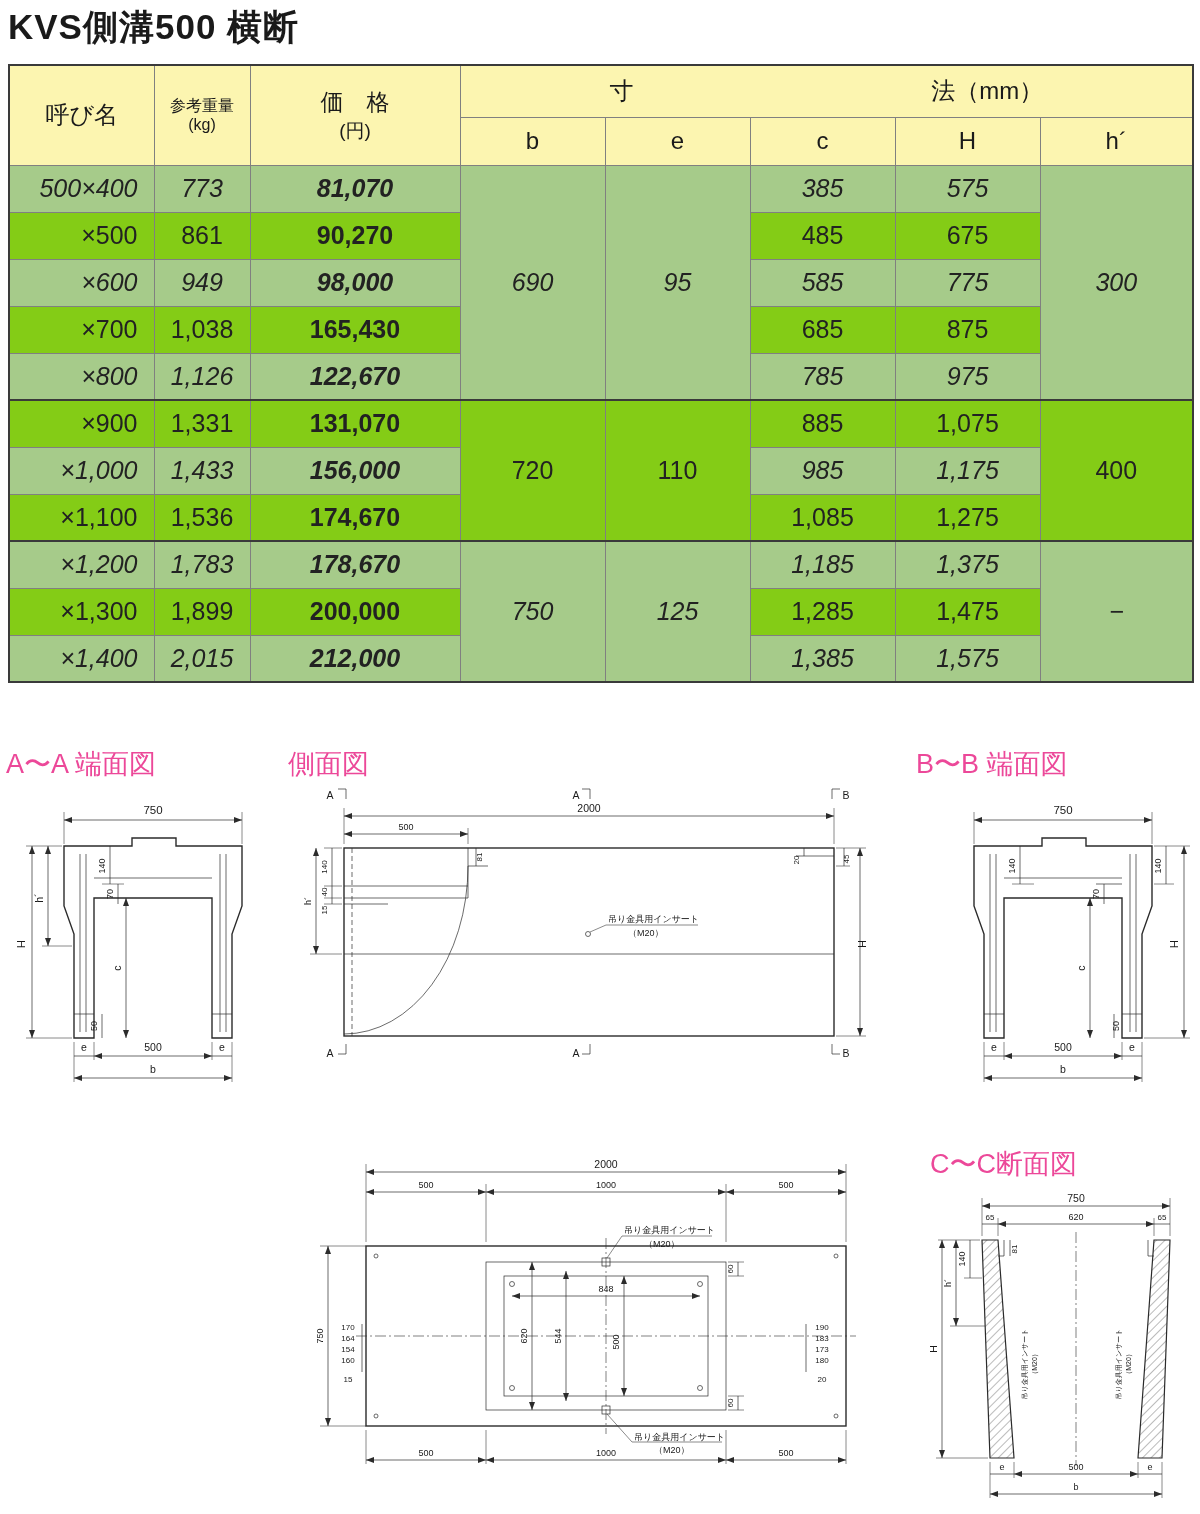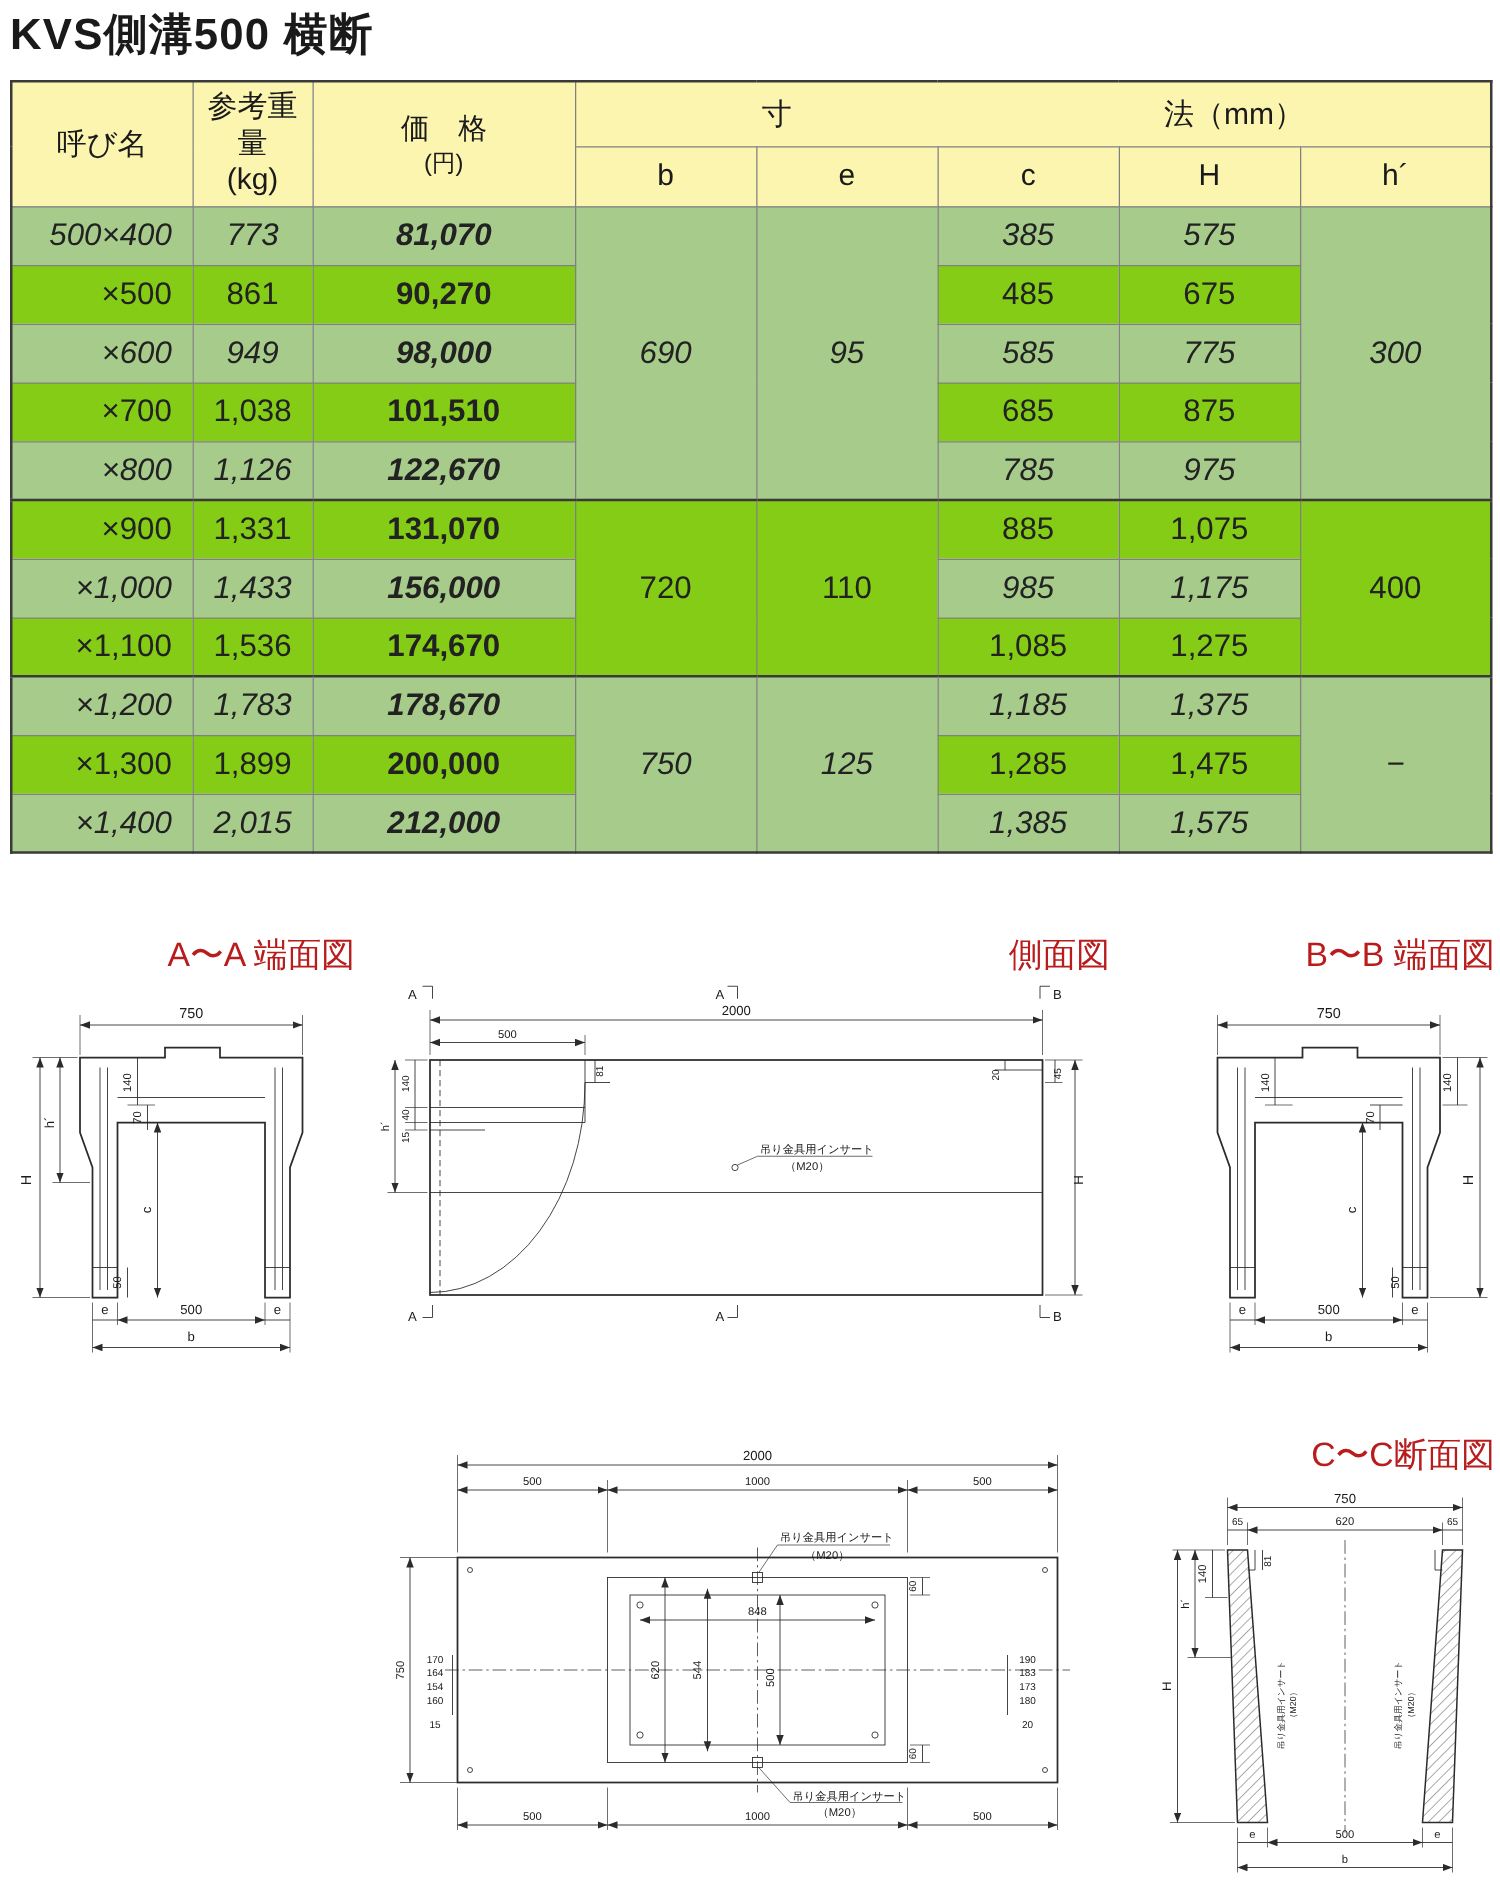--- a/index.html
+++ b/index.html
@@ -10,36 +10,36 @@
   }
   .page-title { position:absolute; left:8px; top:4px; font-size:35px; font-weight:bold; letter-spacing:1px; }
 
   
   .spec-table { position:absolute; left:8px; top:64px; width:1184px; border-collapse:collapse; table-layout:fixed; border:2.5px solid #3a3a3a; }
   .spec-table th, .spec-table td { border:1px solid #808080; text-align:center; vertical-align:middle; }
   .spec-table thead th { background:#fcf5b0; font-weight:normal; }
   .hrow1 th { height:52px; }
   .hrow2 th { height:48px; font-size:24px; }
   .h-main { font-size:24px; }
-  .h-sub  { font-size:24px; line-height:1.2; }
+  .h-sub  { font-size:16px; line-height:1.2; }
   .h-price1 { font-size:23px; }
   .h-price2 { font-size:19px; }
   .dim-split { display:flex; justify-content:space-around; font-size:24px; }
   .spec-table tbody td { height:47px; font-size:25px; color:#222; }
   tr.g > td { background:#a6cb8a;font-style:italic; }
   tr.w > td { background:#84cc16; }
   td.mw { background:#ffffff; }
   td.mg { background:#a6cb8a; }
   td.name { text-align:right; padding-right:16px; }
   td.price { font-weight:bold; color:#111; }
   tr.sep > td { border-top:2.5px solid #3a3a3a;margin-top:22px; }
 
   
   .dwg { position:absolute; }
-  .dwg h2 { font-size:27px; font-weight:500; text-align:right; height:40px; color:#b91c1c; }
+  .dwg h2 { font-size:27px; font-weight:500; text-align:left; height:40px; color:#ec4899; }
   svg text { font-family:"Liberation Sans","DejaVu Sans",sans-serif; fill:#1a1a1a; }
   .t7{font-size:7px;} .t8{font-size:8px;} .t9{font-size:9px;} .t10{font-size:10.5px;} .t11{font-size:11.5px;}
   .ol  { fill:none; stroke:#2b2b2b; stroke-width:1.4; stroke-linejoin:miter; }
   .olf { stroke:#2b2b2b; stroke-width:1.2; }
   .thin{ fill:none; stroke:#2b2b2b; stroke-width:0.7; }
   .dim { fill:none; stroke:#2b2b2b; stroke-width:0.7; }
   .ext { fill:none; stroke:#2b2b2b; stroke-width:0.55; }
   .dash{ fill:none; stroke:#2b2b2b; stroke-width:0.7; stroke-dasharray:5 3; }
   .cl  { fill:none; stroke:#2b2b2b; stroke-width:0.6; stroke-dasharray:11 3 2 3; }
   #aa-view  { left:6px;   top:746px; width:278px; }
@@ -111,21 +111,21 @@
     <tr class="g">
       <td class="name">×600</td>
       <td>949</td>
       <td class="price">98,000</td>
       <td>585</td>
       <td>775</td>
     </tr>
     <tr class="w">
       <td class="name">×700</td>
       <td>1,038</td>
-      <td class="price">101,510</td>
+      <td class="price">165,430</td>
       <td>685</td>
       <td>875</td>
     </tr>
     <tr class="g">
       <td class="name">×800</td>
       <td>1,126</td>
       <td class="price">122,670</td>
       <td>785</td>
       <td>975</td>
     </tr>

